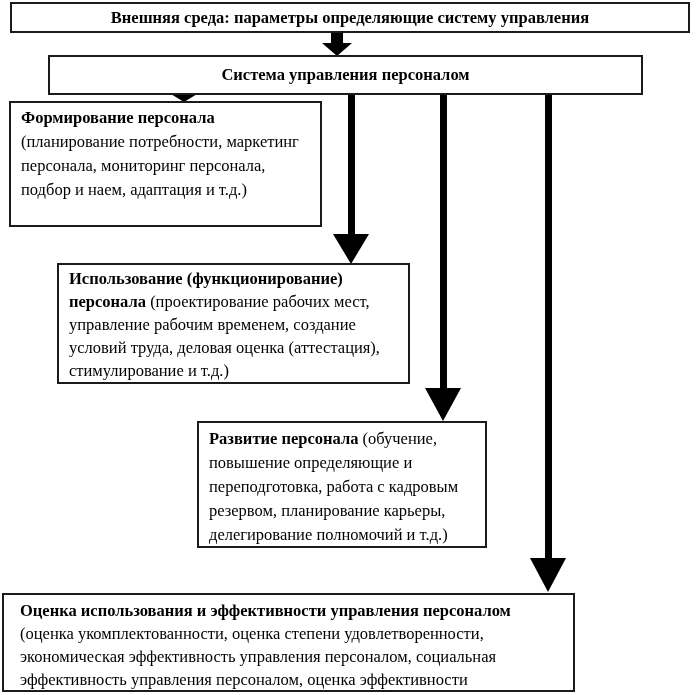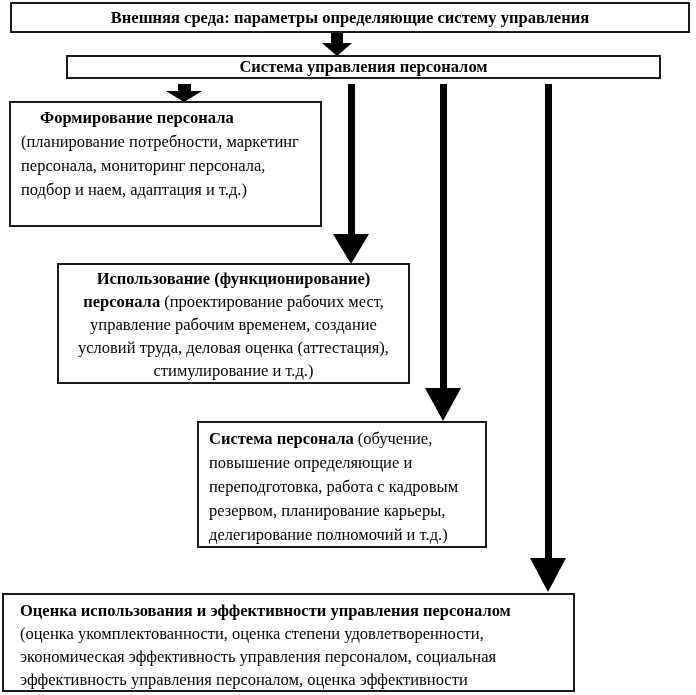--- a/index.html
+++ b/index.html
@@ -32,27 +32,27 @@
     line-height: 24px;
   }
   .header-box {
     display: flex;
     align-items: center;
     justify-content: center;
     font-weight: bold;
     text-align: center;
   }
   .box-external   { left: 10px;  top: 2px;   width: 680px; height: 31px; }
-  .box-system     { left: 66px;  top: 55px;  width: 595px; height: 24px; }
+  .box-system     { left: 48px;  top: 55px;  width: 595px; height: 40px; }
   .box-formation  { left: 9px;   top: 101px; width: 313px; height: 126px; padding: 3px 10px; }
-  .box-usage      { left: 57px;  top: 263px; width: 353px; height: 121px; padding: 2px 10px; line-height: 23px; text-align: center; }
+  .box-usage      { left: 57px;  top: 263px; width: 353px; height: 121px; padding: 2px 10px; line-height: 23px; }
   .box-development{ left: 197px; top: 421px; width: 290px; height: 127px; padding: 4px 10px; }
   .box-evaluation { left: 2px;   top: 593px; width: 573px; height: 99px;  padding: 4px 16px; line-height: 23px; }
   .t { font-weight: bold; }
-  .block { display: block; margin-left: 19px; }
+  .block { display: block; }
 </style>
 </head>
 <body>
 
 <div class="canvas">
 
   <svg class="arrows" width="696" height="695" viewBox="0 0 696 695">
     <g fill="#000000">
       <rect x="331" y="33" width="12" height="12"></rect>
       <polygon points="322,43 352,43 337,56"></polygon>
@@ -87,21 +87,21 @@
     <span class="t block">Формирование персонала</span>
     <span>(планирование потребности, маркетинг персонала, мониторинг персонала, подбор и наем, адаптация и т.д.)</span>
   </div>
 
   <div class="node box-usage">
     <span class="t">Использование (функционирование) персонала</span>
     <span>(проектирование рабочих мест, управление рабочим временем, создание условий труда, деловая оценка (аттестация), стимулирование и т.д.)</span>
   </div>
 
   <div class="node box-development">
-    <span class="t">Система персонала</span>
+    <span class="t">Развитие персонала</span>
     <span>(обучение, повышение определяющие и переподготовка, работа с кадровым резервом, планирование карьеры, делегирование полномочий и т.д.)</span>
   </div>
 
   <div class="node box-evaluation">
     <span class="t">Оценка использования и эффективности управления персоналом</span>
     <span>(оценка укомплектованности, оценка степени удовлетворенности, экономическая эффективность управления персоналом, социальная эффективность управления персоналом, оценка эффективности функциональных подсистем и т.д.)</span>
   </div>
 
 </div>
 

